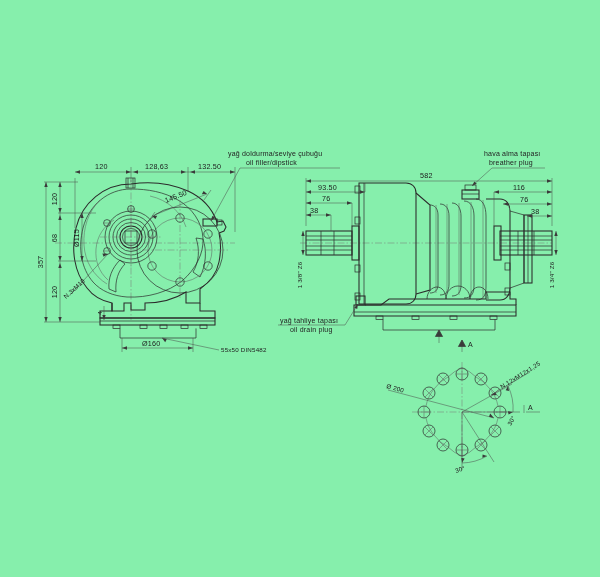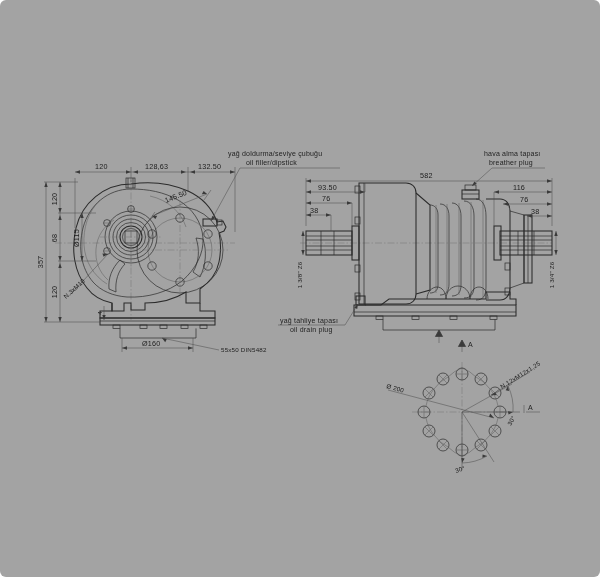--- a/index.html
+++ b/index.html
@@ -1,21 +1,21 @@
 <!DOCTYPE html>
 <html><head>
 <meta charset="utf-8">
 <style>
   html,body{margin:0;padding:0;background:#ffffff;}
   body{
     width:600px;height:577px;position:relative;overflow:hidden;
     font-family:"Liberation Sans", sans-serif;
     color:#1a1a1a;
   }
-  #sheet{position:absolute;inset:0;background:#a3a3a3;border-radius:6px;}
+  #sheet{position:absolute;inset:0;background:#86efac;}
   svg{position:absolute;left:0;top:0;}
   .lbl{
     font-family:"Liberation Sans", sans-serif;
     font-size:7px;fill:#222;letter-spacing:.2px;
   }
   .lbl-sm{font-size:6.2px;}
   .lbl-dim{font-size:7.2px;fill:#1c1c1c;}
   .ln{stroke:#2b2b2b;fill:none;stroke-width:.7;}
   .ln-th{stroke:#2b2b2b;fill:none;stroke-width:1.05;}
   .ln-l{stroke:#5a5a5a;fill:none;stroke-width:.5;}

